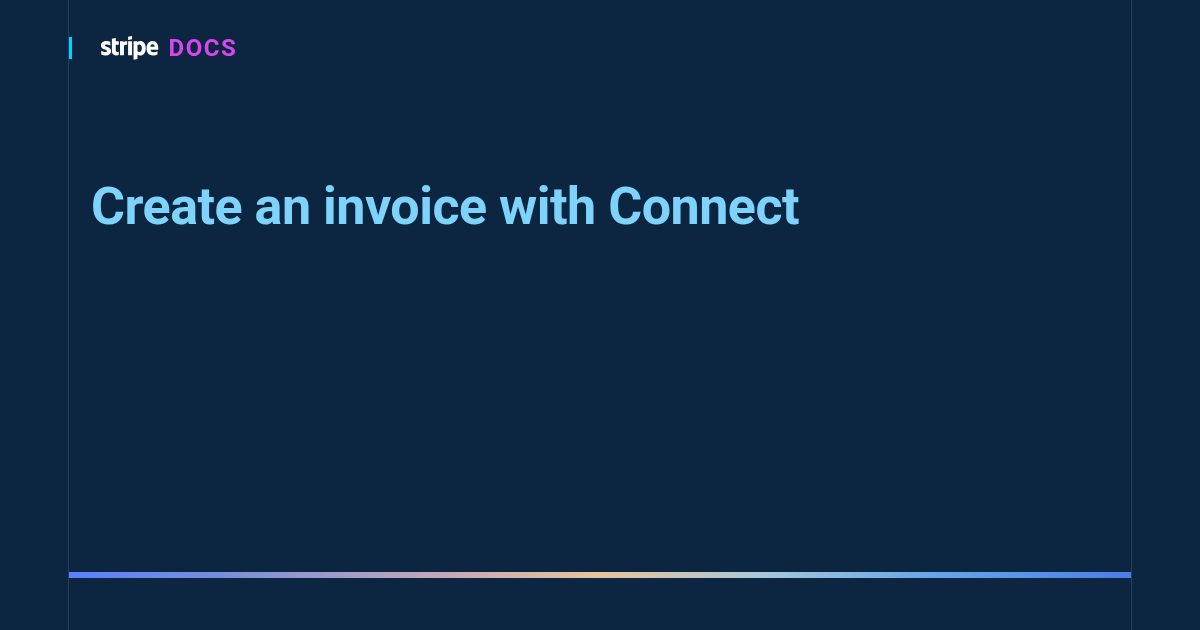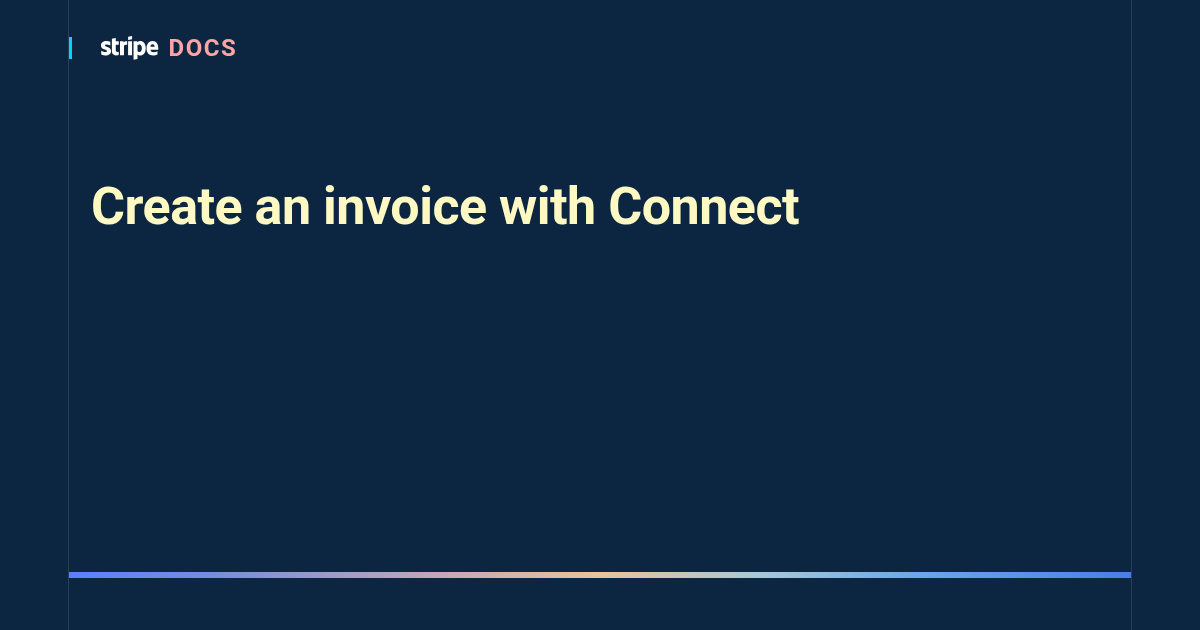--- a/index.html
+++ b/index.html
@@ -50,29 +50,29 @@
       display: flex;
       align-items: center;
     }
     
     .stripe-logo svg {
       height: 24px;
       width: auto;
     }
     
     .docs-label {
-      color: #fca5a5;
+      color: #d946ef;
       font-weight: 700;
       font-size: 24px;
       letter-spacing: 1.5px;
       line-height: 1;
     }
     
     .page-title {
-      color: #fef9c3;
+      color: #7dd3fc;
       font-size: 52px;
       font-weight: 700;
       letter-spacing: -0.5px;
       margin-bottom: 28px;
       line-height: 1.1;
     }
     
     .page-subtitle {
       color: #c9d4e4;
       font-size: 32px;

